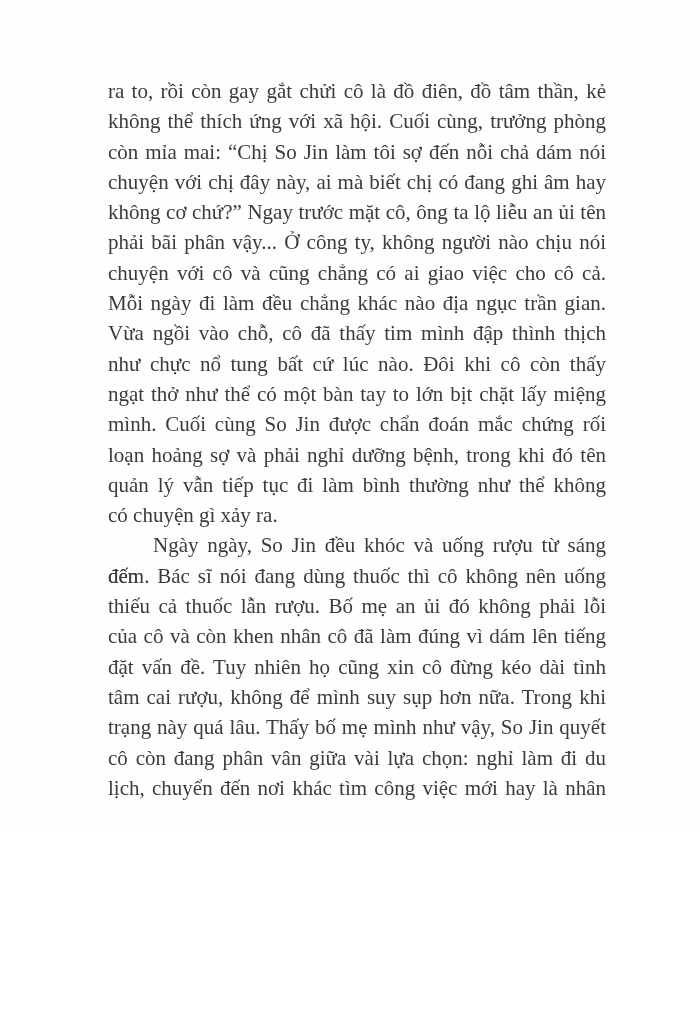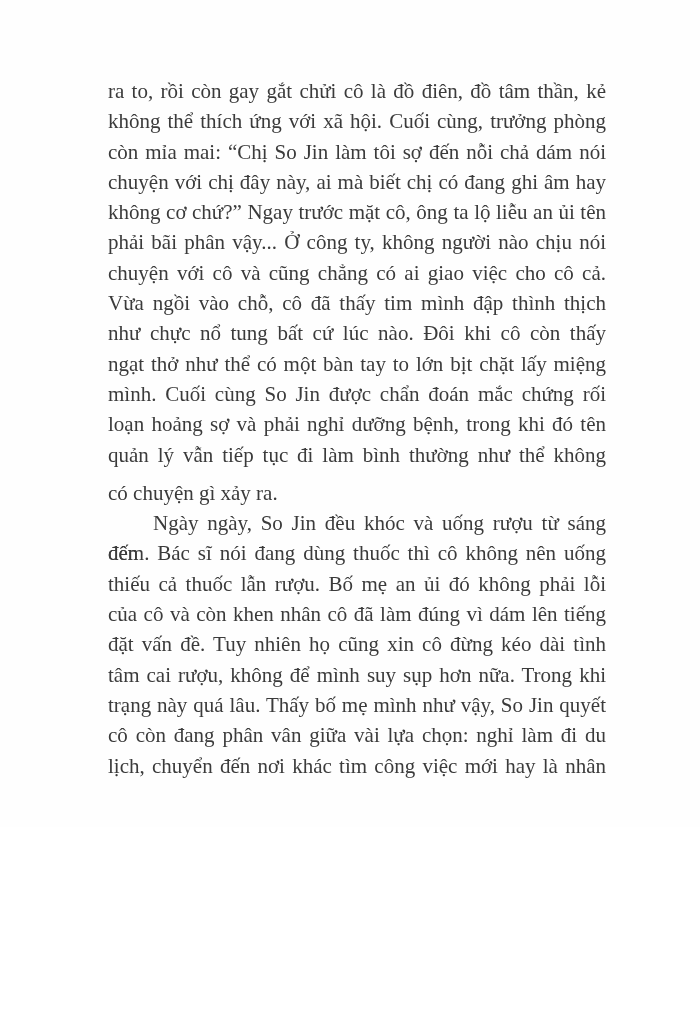--- a/index.html
+++ b/index.html
@@ -28,21 +28,20 @@
     font-size: 21px;
   }
   .line {
     height: 30.3px;
     line-height: 30.3px;
     text-align: justify;
     text-align-last: justify;
   }
   .line.flush {
     text-align-last: left;
-    margin-top: 8px;
   }
   .line.indent {
     text-indent: 45px;
   }
   .footer {
     position: absolute;
     left: 95px;
     top: 913px;
     font-family: "Liberation Sans", sans-serif;
     font-weight: 700;
@@ -67,20 +66,21 @@
 <div class="page">
 
   <div class="text-block">
       <div class="line">ra to, rồi còn gay gắt chửi cô là đồ điên, đồ tâm thần, kẻ</div>
       <div class="line">không thể thích ứng với xã hội. Cuối cùng, trưởng phòng</div>
       <div class="line">còn mỉa mai: “Chị So Jin làm tôi sợ đến nỗi chả dám nói</div>
       <div class="line">chuyện với chị đây này, ai mà biết chị có đang ghi âm hay</div>
       <div class="line">không cơ chứ?” Ngay trước mặt cô, ông ta lộ liễu an ủi tên</div>
       <div class="line">phải bãi phân vậy... Ở công ty, không người nào chịu nói</div>
       <div class="line">chuyện với cô và cũng chẳng có ai giao việc cho cô cả.</div>
+      <div class="line">Mỗi ngày đi làm đều chẳng khác nào địa ngục trần gian.</div>
       <div class="line">Vừa ngồi vào chỗ, cô đã thấy tim mình đập thình thịch</div>
       <div class="line">như chực nổ tung bất cứ lúc nào. Đôi khi cô còn thấy</div>
       <div class="line">ngạt thở như thể có một bàn tay to lớn bịt chặt lấy miệng</div>
       <div class="line">mình. Cuối cùng So Jin được chẩn đoán mắc chứng rối</div>
       <div class="line">loạn hoảng sợ và phải nghỉ dưỡng bệnh, trong khi đó tên</div>
       <div class="line">quản lý vẫn tiếp tục đi làm bình thường như thể không</div>
       <div class="line flush">có chuyện gì xảy ra.</div>
       <div class="line indent">Ngày ngày, So Jin đều khóc và uống rượu từ sáng đến</div>
       <div class="line">đêm. Bác sĩ nói đang dùng thuốc thì cô không nên uống</div>
       <div class="line">thiếu cả thuốc lẫn rượu. Bố mẹ an ủi đó không phải lỗi</div>

